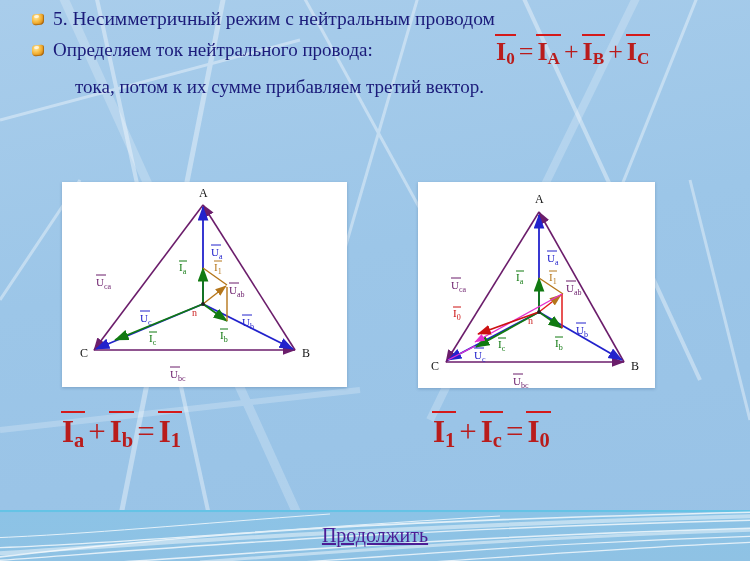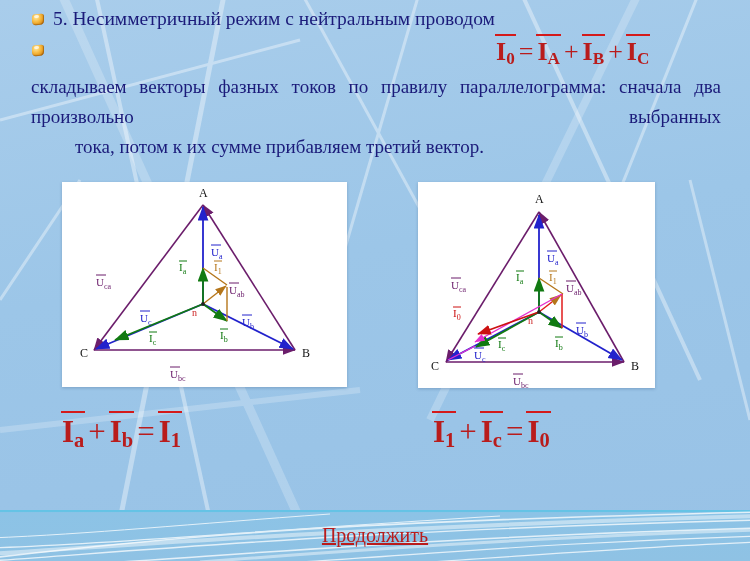--- a/index.html
+++ b/index.html
@@ -86,21 +86,21 @@
     position:absolute; background:#ffffff;
     box-shadow:0 1px 3px rgba(40,70,110,.28);
   }
   #card-left  { left:62px;  top:182px; width:285px; height:205px; }
   #card-right { left:418px; top:182px; width:237px; height:206px; }
   .card svg { display:block; width:100%; height:100%; }
 
   
   .link {
     position:absolute; left:0; right:0; top:524px; text-align:center;
-    font-size:20px; color:#b91c1c; text-decoration:underline;
+    font-size:20px; color:#4c1d95; text-decoration:underline;
     font-family:"Liberation Serif", serif; cursor:pointer;
   }
 </style>
 </head>
 <body>
 
 <div class="slide">
 
   <div class="bg-base"></div>
   <svg class="bg-streaks" viewBox="0 0 750 561" preserveAspectRatio="none">
@@ -141,29 +141,28 @@
     </svg>
   </div>
 
   <div class="header">
 
     <div class="h-title">
       <span class="bullet"><i></i></span><span>5. Несимметричный режим с нейтральным проводом</span>
     </div>
 
     <div class="h-sub">
-      <span class="bullet"><i></i></span>
+      <span class="bullet"><i></i></span><span>Определяем ток нейтрального провода:</span>
     </div>
 
     <div class="fm-top formula">
       <span class="vecI"><span class="bar"></span><span>I</span><span class="sub">0</span></span><span class="op">=</span><span class="vecI"><span class="bar"></span><span>I</span><span class="sub">A</span></span><span class="op">+</span><span class="vecI"><span class="bar"></span><span>I</span><span class="sub">B</span></span><span class="op">+</span><span class="vecI"><span class="bar"></span><span>I</span><span class="sub">C</span></span>
     </div>
 
     <div class="para">
-      <span>складываем векторы фазных токов по правилу параллелограмма: сначала два произвольно выбранных</span>
       <span class="last">тока, потом к их сумме прибавляем третий вектор.</span>
     </div>
   </div>
 
   <div class="card" id="card-left">
     <svg viewBox="0 0 285 205">
       <defs>
         <marker id="ah-purple" markerWidth="9" markerHeight="9" refX="7.5" refY="3" orient="auto">
           <path d="M0,0 L8,3 L0,6 z" fill="#6b1d6b"></path>
           </marker>

